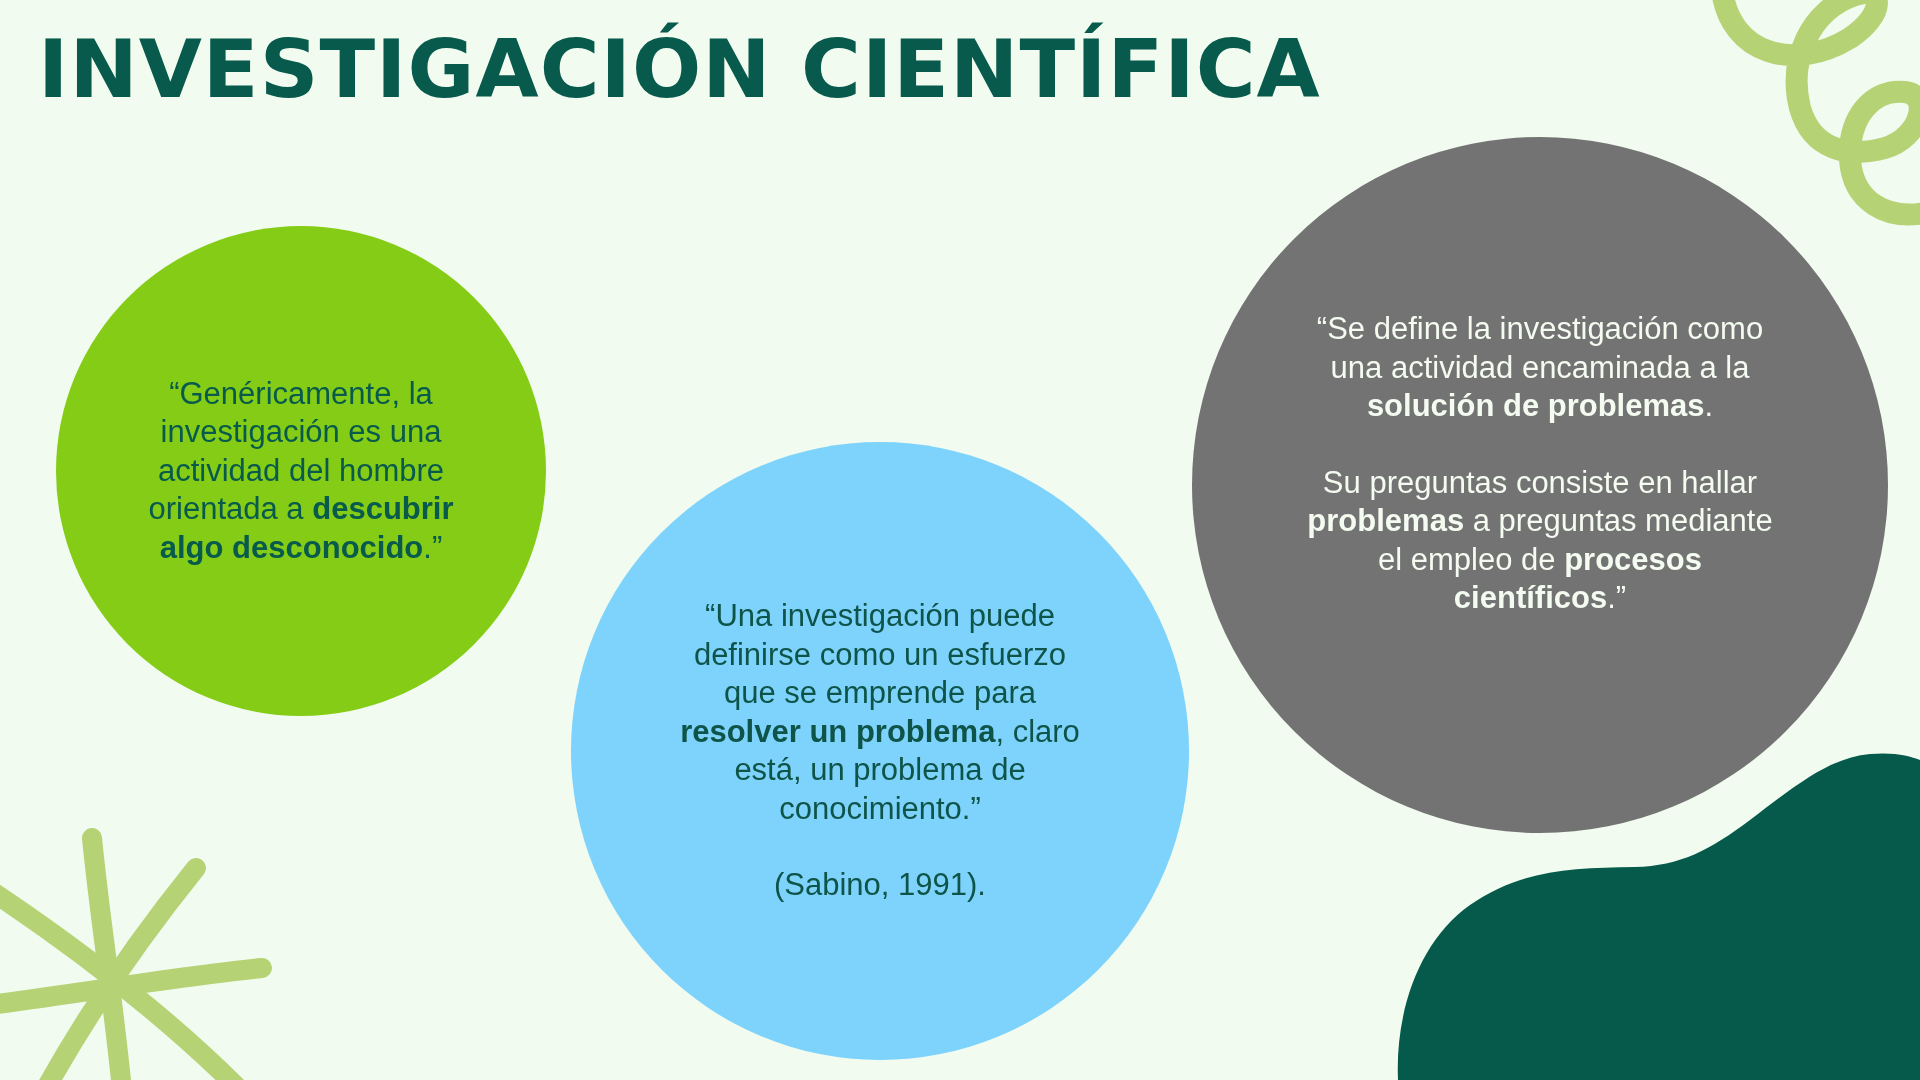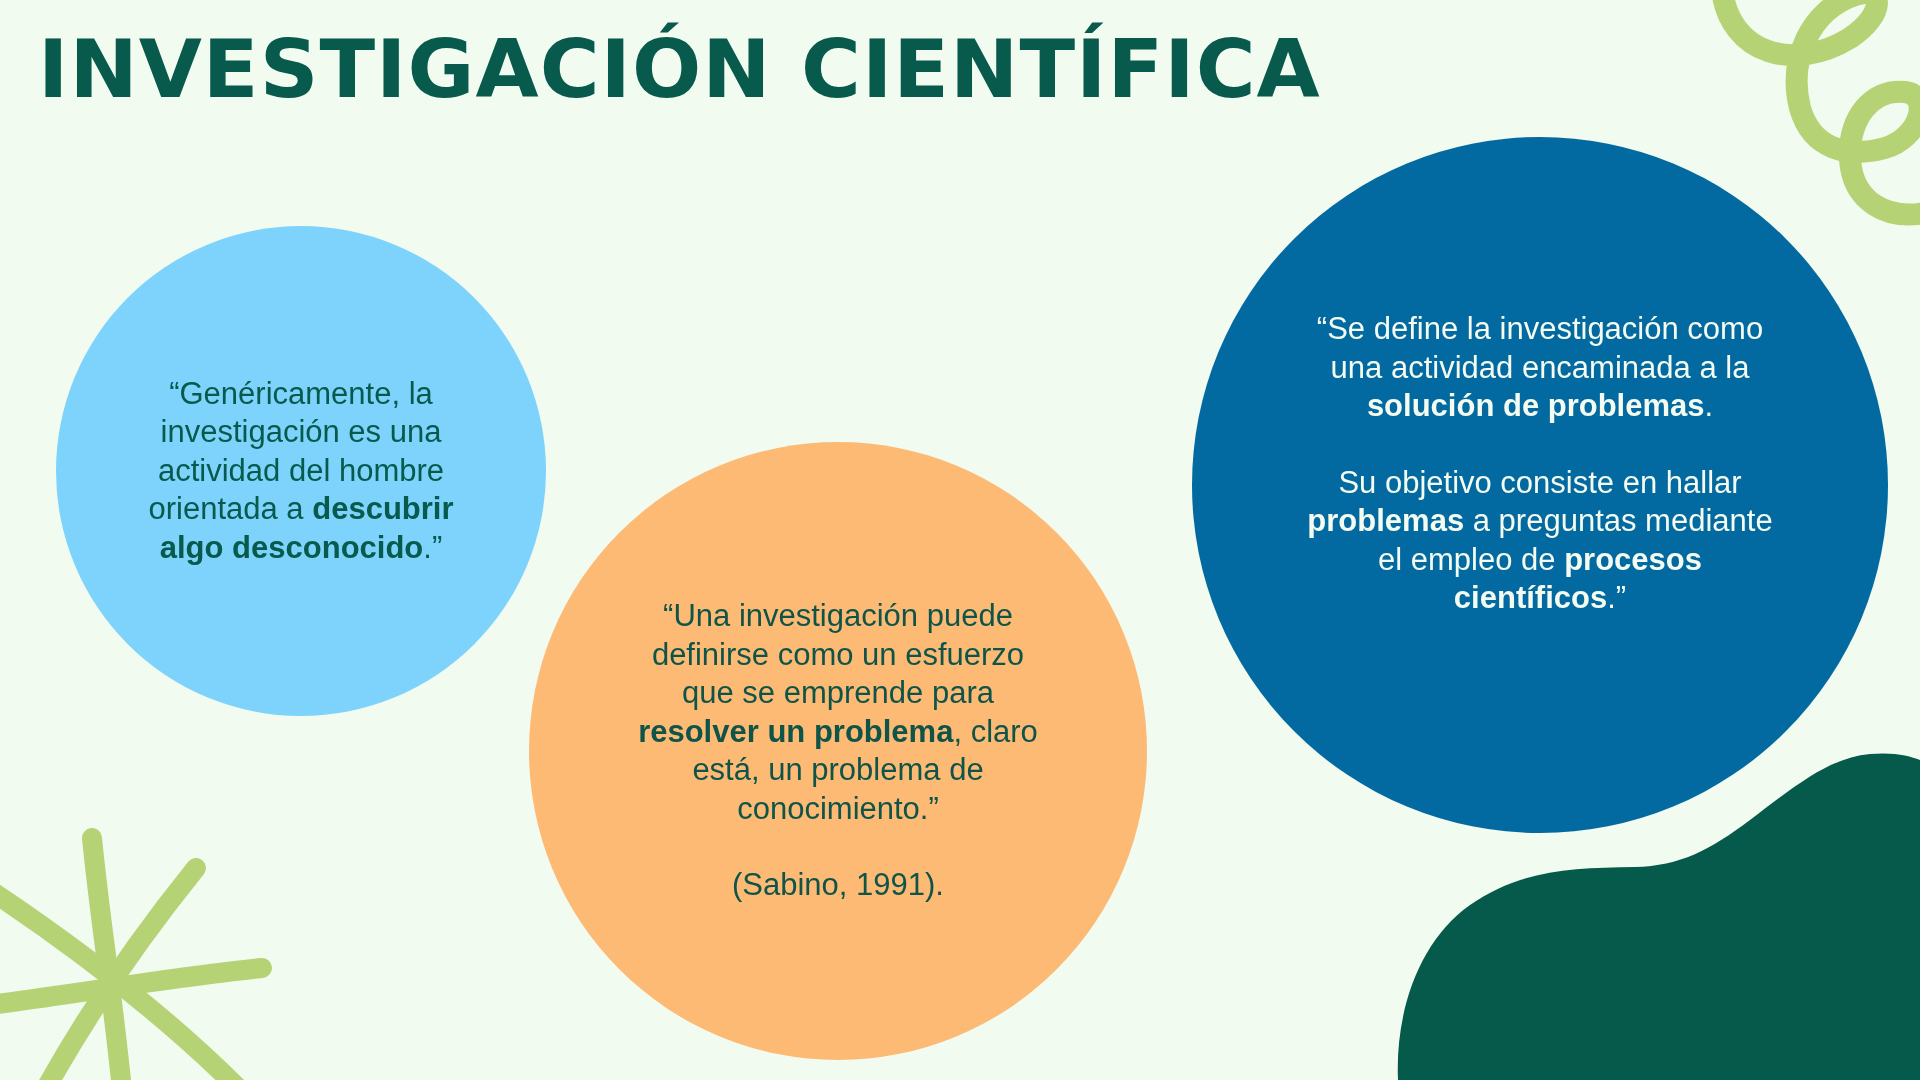--- a/index.html
+++ b/index.html
@@ -17,25 +17,25 @@
   }
   .deco { position:absolute; }
   .circle {
     position:absolute; border-radius:50%;
     display:flex; align-items:center; justify-content:center;
     text-align:center; box-sizing:border-box;
   }
   .circle .txt { font-size:31px; line-height:38.5px; }
   .circle p { margin:0; }
   .circle p + p { margin-top:38px; }
-  .c1 { left:56px; top:226px; width:490px; height:490px; background:#7dd3fc; color:#075a4c; }
+  .c1 { left:56px; top:226px; width:490px; height:490px; background:#84cc16; color:#075a4c; }
   .c1 .txt { width:340px; }
-  .c2 { left:529px; top:442px; width:618px; height:618px; background:#fdba74; color:#0f5449;align-items:center; }
+  .c2 { left:571px; top:442px; width:618px; height:618px; background:#7dd3fc; color:#0f5449;align-items:center; }
   .c2 .txt { width:420px; }
-  .c3 { left:1192px; top:137px; width:696px; height:696px; background:#0369a1; color:#f4fbf0; }
+  .c3 { left:1192px; top:137px; width:696px; height:696px; background:#737373; color:#f4fbf0; }
   .c3 .txt { width:480px; margin-top:-42px; }
   b { font-weight:bold; }
 </style>
 </head>
 <body>
 
 <h1 class="title">INVESTIGACIÓN CIENTÍFICA</h1>
 
 <svg class="deco" style="left:1700px;top:0;" width="220" height="240" viewBox="0 0 220 240">
   <path d="M22,-10 C30,55 95,72 150,38 C185,15 185,-15 155,-5 C110,10 88,60 100,108 C112,150 148,158 185,148 C220,138 232,95 205,92 C172,88 148,118 150,160 C153,200 185,222 230,212" fill="none" stroke="#b5d275" stroke-width="22" stroke-linecap="round" stroke-linejoin="round"></path>
@@ -63,15 +63,15 @@
 <div class="circle c2">
   <div class="txt">
     <p><span>“Una investigación puede definirse como un esfuerzo que se emprende para </span><b>resolver un problema</b><span>, claro está, un problema de conocimiento.”</span></p>
     <p>(Sabino, 1991).</p>
   </div>
 </div>
 
 <div class="circle c3">
   <div class="txt">
     <p><span>“Se define la investigación como una actividad encaminada a la </span><b>solución de problemas</b><span>.</span></p>
-    <p><span>Su objetivo consiste en hallar </span><b>problemas</b><span> a preguntas mediante el empleo de </span><b>procesos científicos</b><span>.”</span></p>
+    <p><span>Su preguntas consiste en hallar </span><b>problemas</b><span> a preguntas mediante el empleo de </span><b>procesos científicos</b><span>.”</span></p>
   </div>
 </div>
 
 </body></html>

